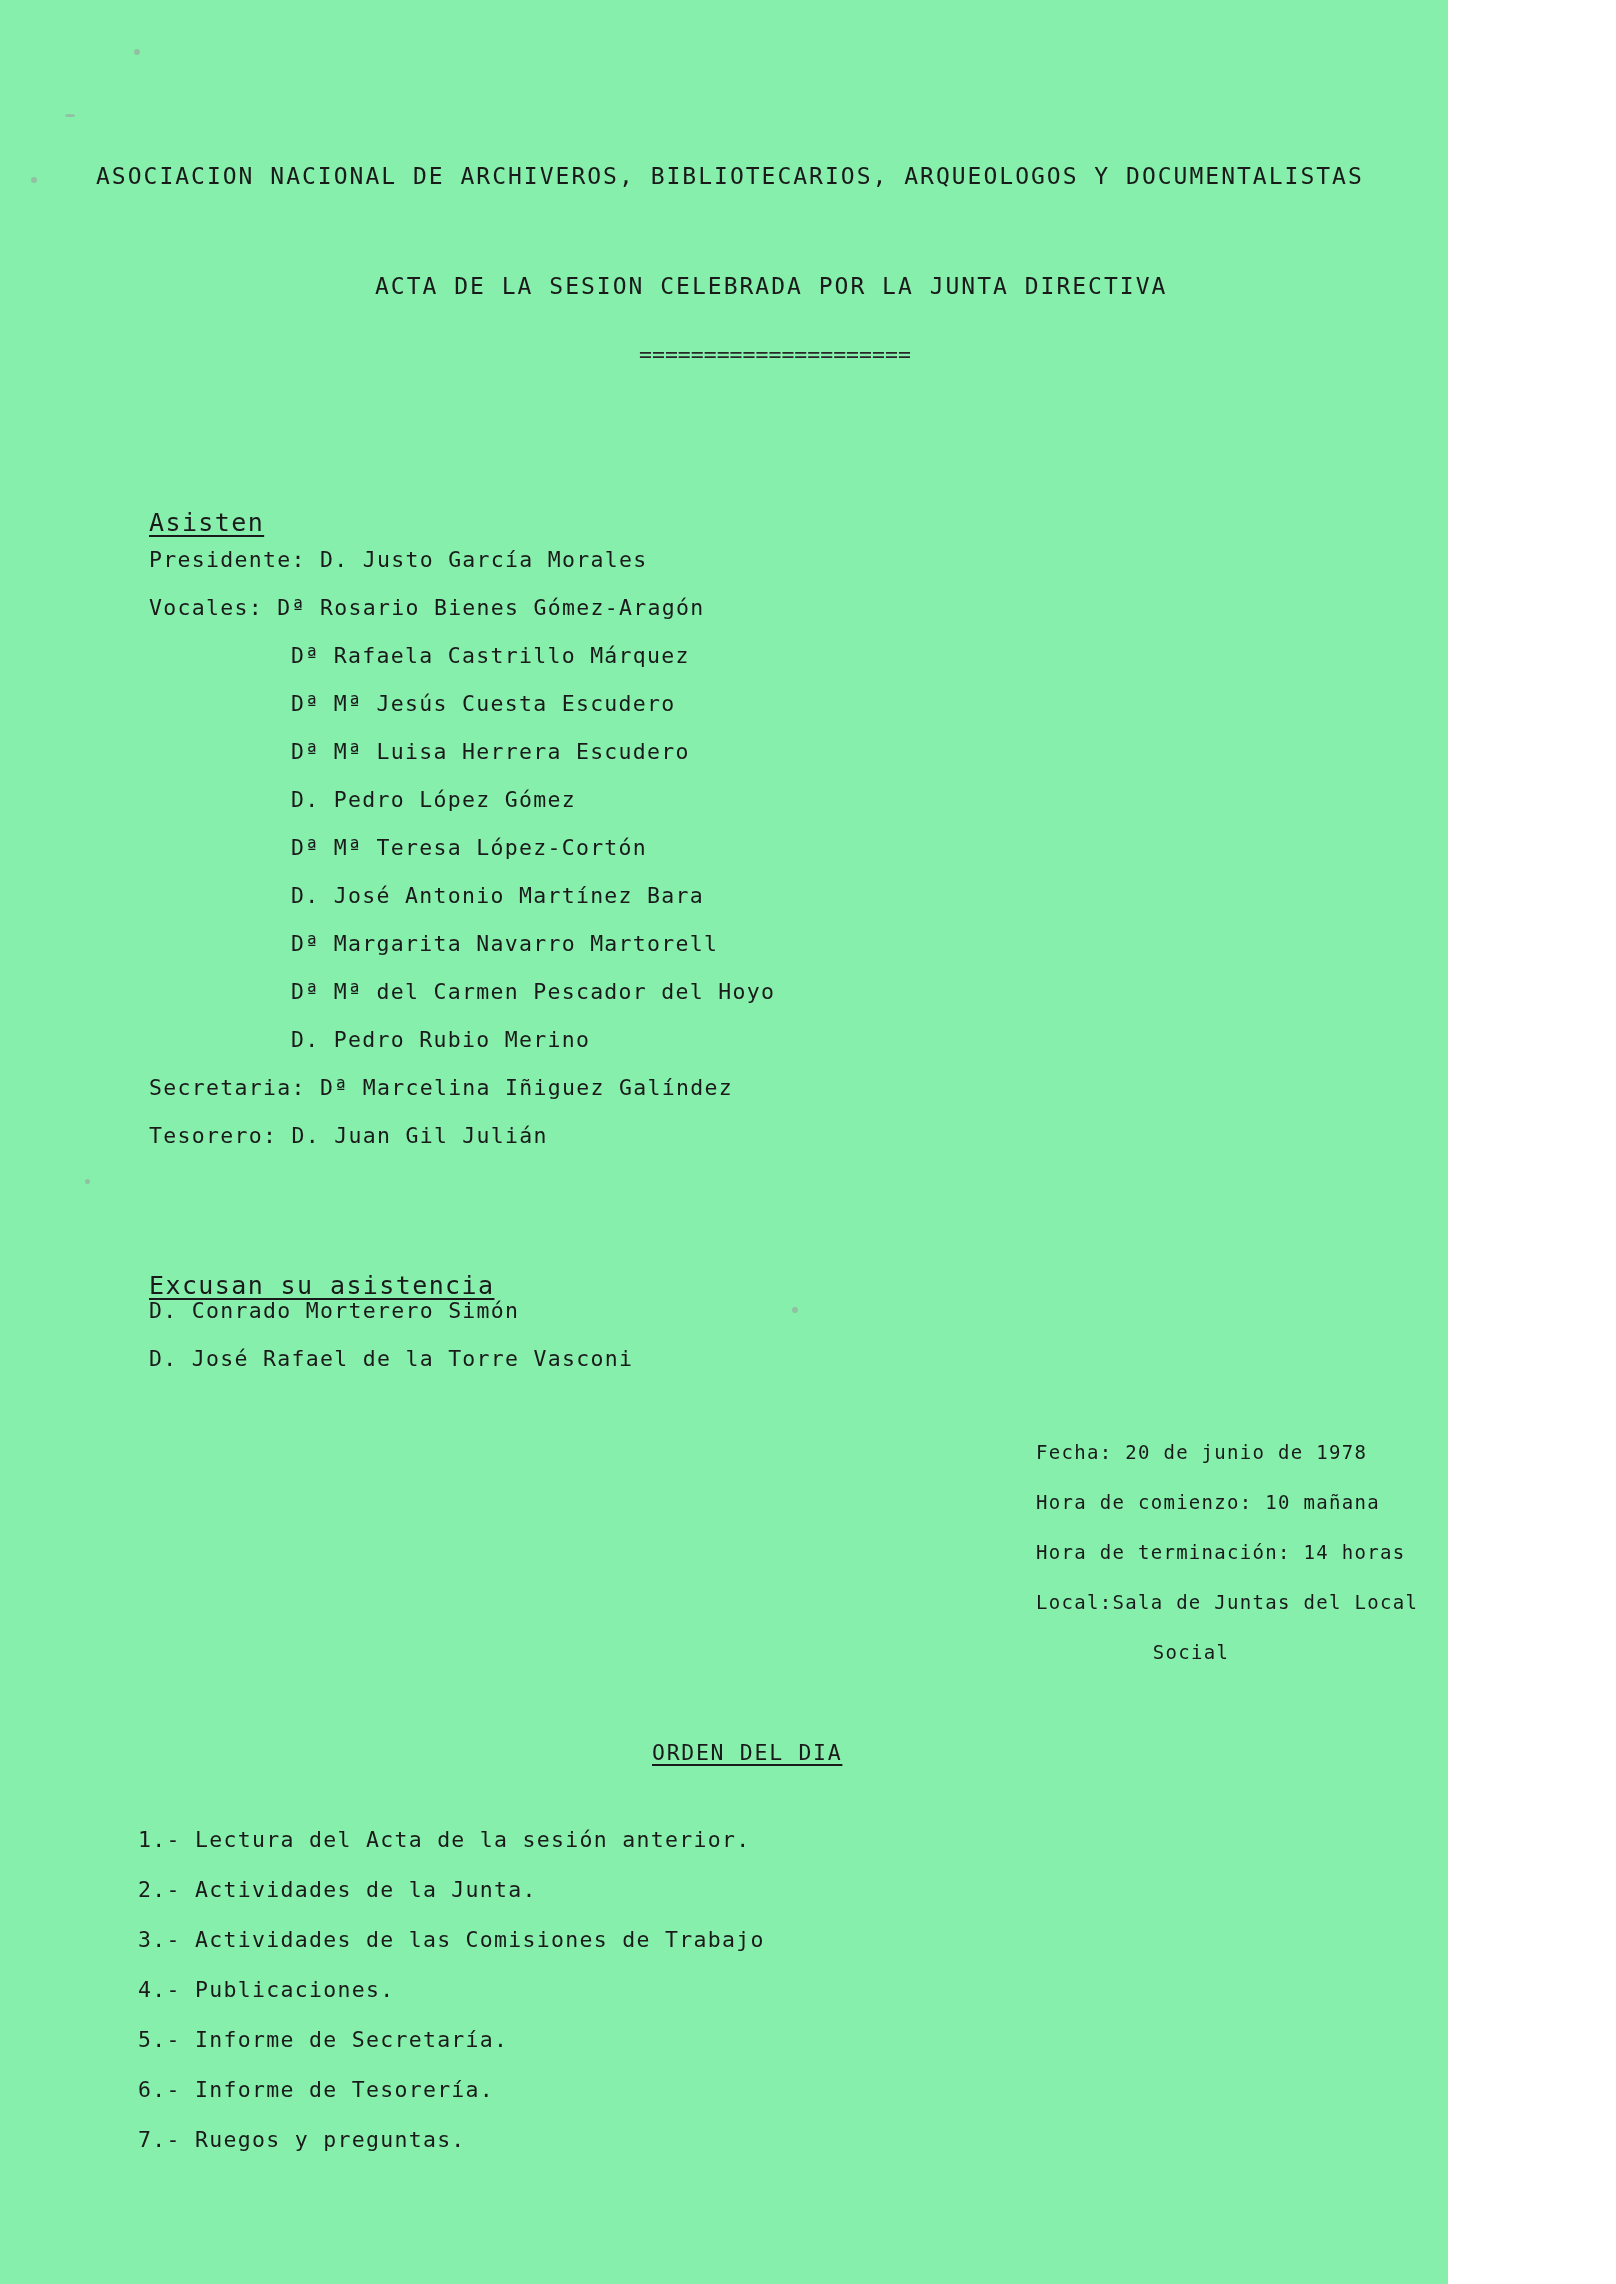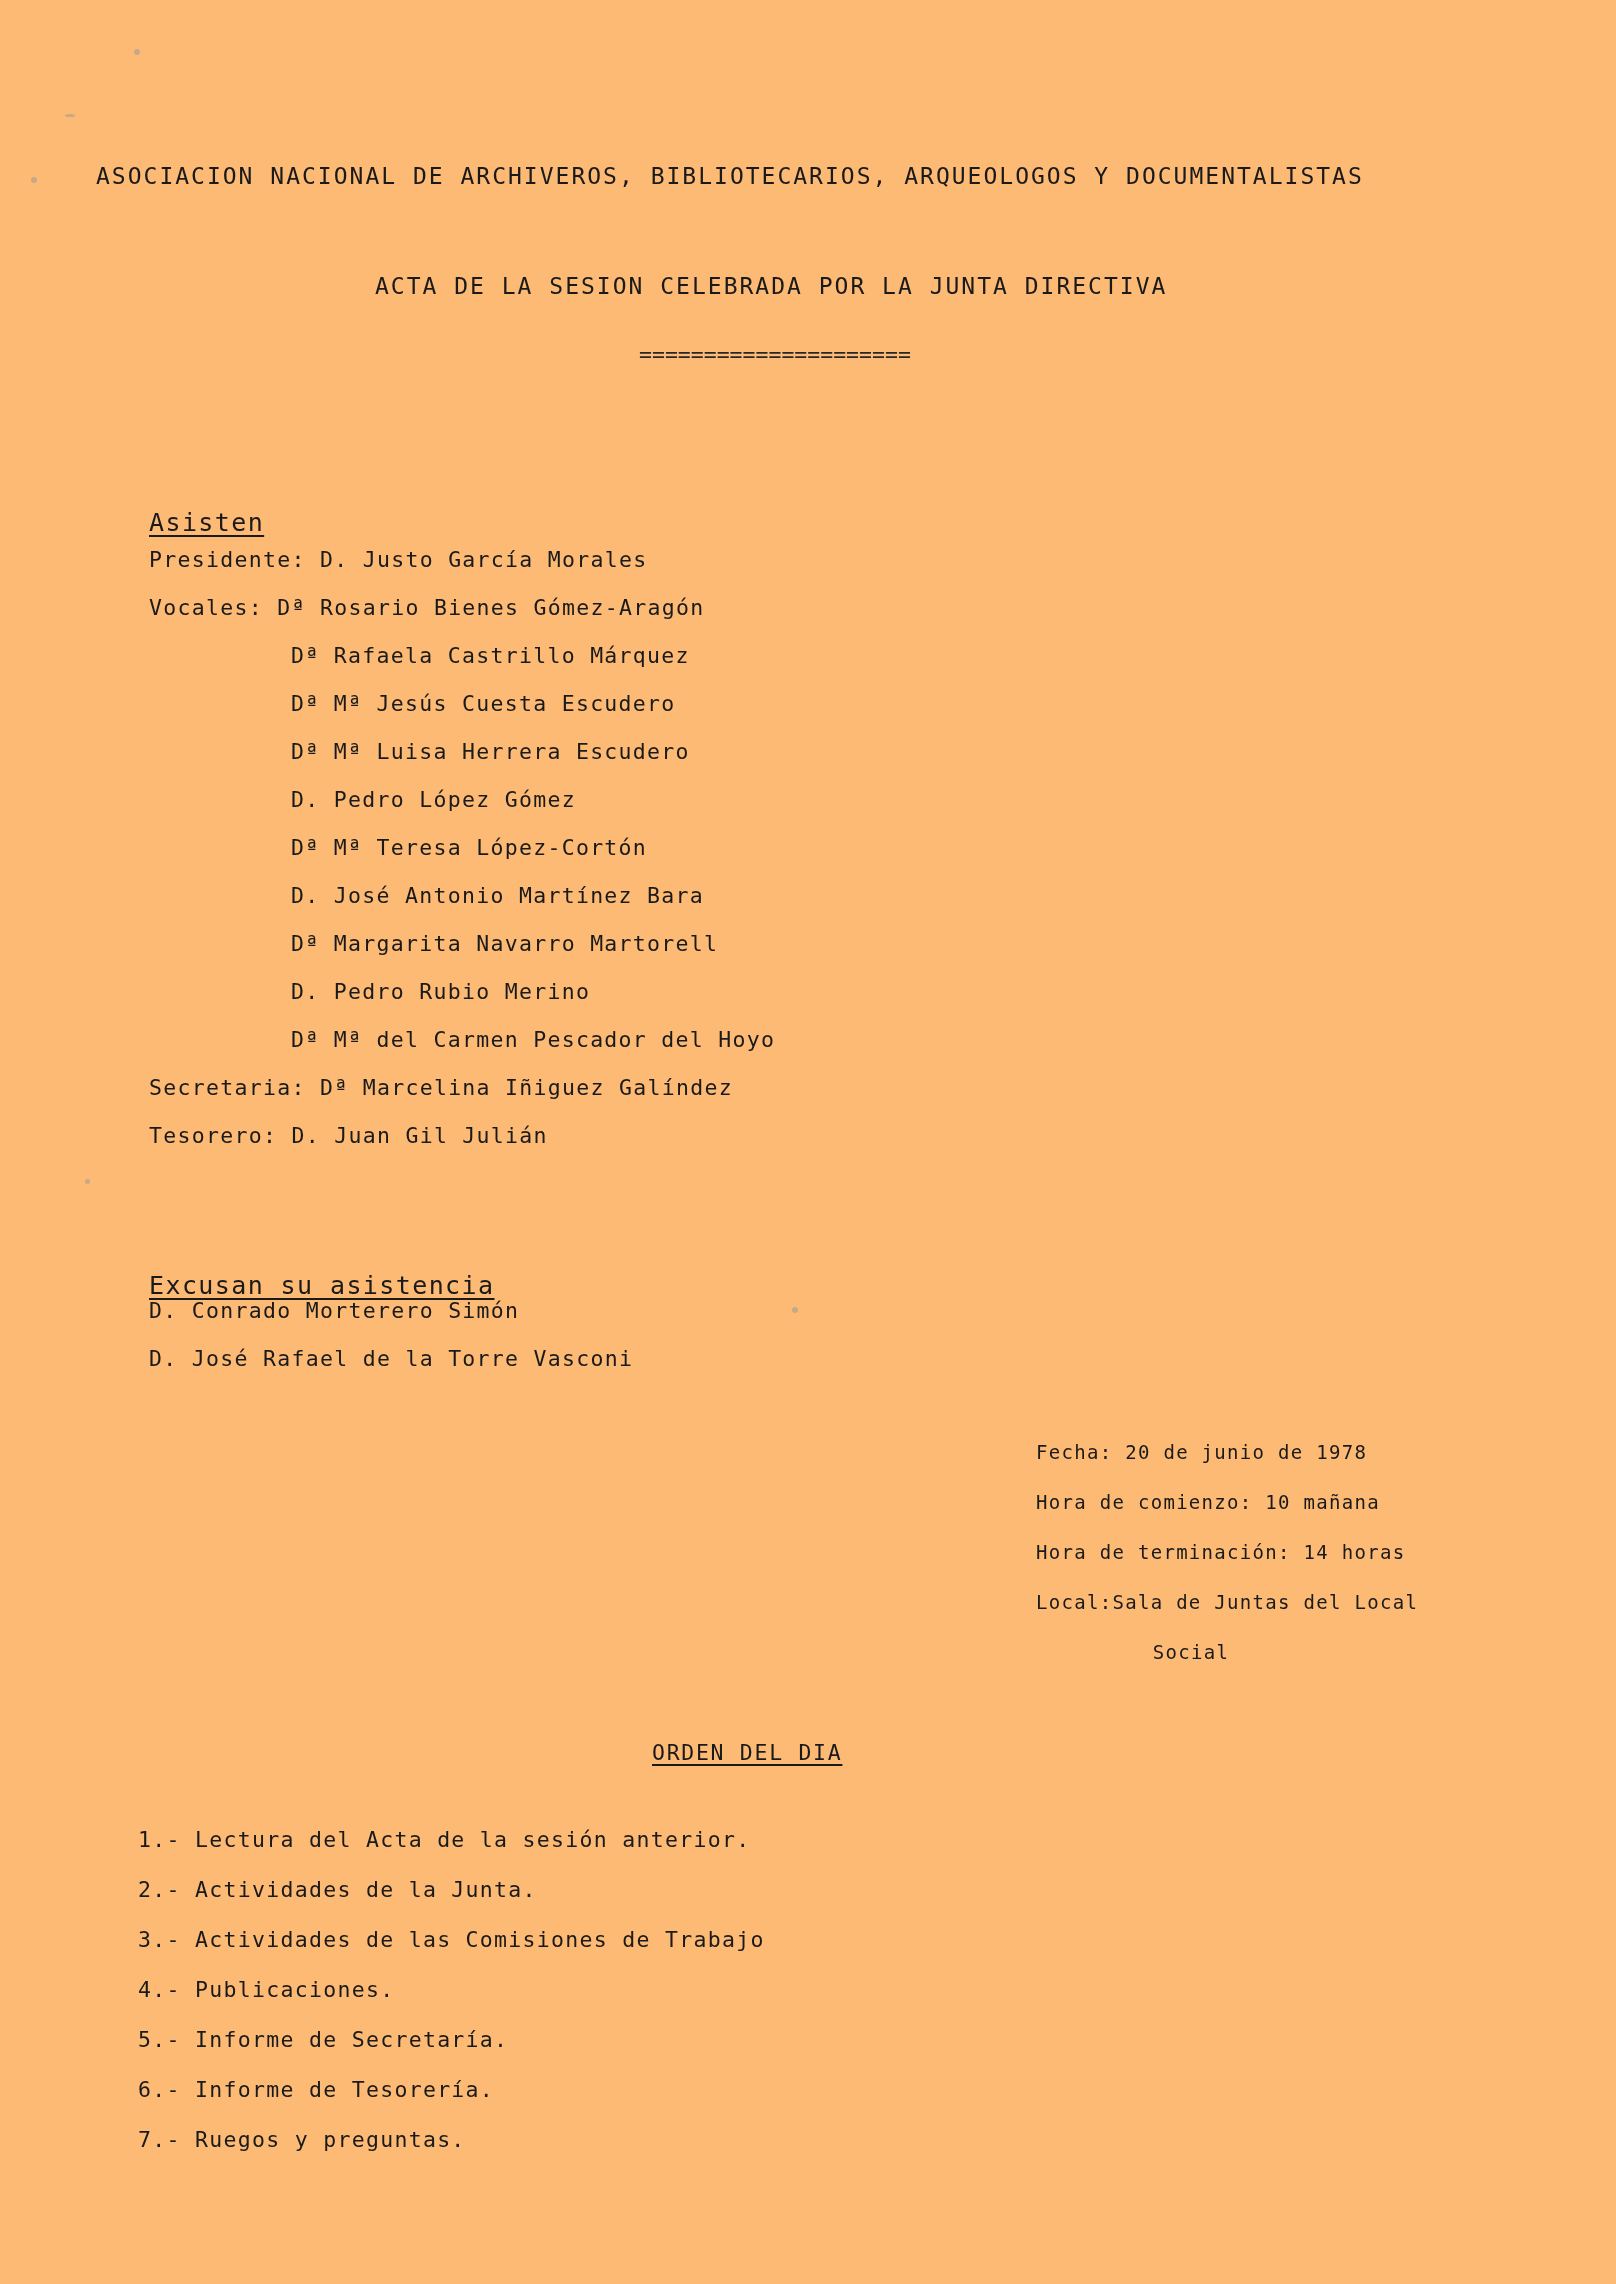--- a/index.html
+++ b/index.html
@@ -11,23 +11,23 @@
     width: 1616px;
     height: 2284px;
     font-family: "DejaVu Sans Mono", monospace;
     color: #1a1a1a;
     position: relative;
     overflow: hidden;
   }
   .page {
     position: absolute;
     top: 0; left: 0;
-    width: 1616px;
+    width: 1448px;
     height: 2284px;
-    background: #fdba74;
+    background: #86efac;
   }
   
   .speck {
     position: absolute;
     background: #9a9a9a;
     border-radius: 50%;
     opacity: .55;
   }
 
   .doc {
@@ -141,22 +141,22 @@
     <div class="block" id="asisten-list">
       <div class="line">Presidente: D. Justo García Morales</div>
       <div class="line">Vocales: Dª Rosario Bienes Gómez-Aragón</div>
       <div class="line indent">Dª Rafaela Castrillo Márquez</div>
       <div class="line indent">Dª Mª Jesús Cuesta Escudero</div>
       <div class="line indent">Dª Mª Luisa Herrera Escudero</div>
       <div class="line indent">D. Pedro López Gómez</div>
       <div class="line indent">Dª Mª Teresa López-Cortón</div>
       <div class="line indent">D. José Antonio Martínez Bara</div>
       <div class="line indent">Dª Margarita Navarro Martorell</div>
+      <div class="line indent">Dª Mª del Carmen Pescador del Hoyo</div>
       <div class="line indent">D. Pedro Rubio Merino</div>
-      <div class="line indent">Dª Mª del Carmen Pescador del Hoyo</div>
       <div class="line">Secretaria: Dª Marcelina Iñiguez Galíndez</div>
       <div class="line">Tesorero: D. Juan Gil Julián</div>
     </div>
 
     <div class="section-head" id="excusan-head">Excusan su asistencia</div>
     <div class="block" id="excusan-list">
       <div class="line">D. Conrado Morterero Simón</div>
       <div class="line">D. José Rafael de la Torre Vasconi</div>
     </div>
 

